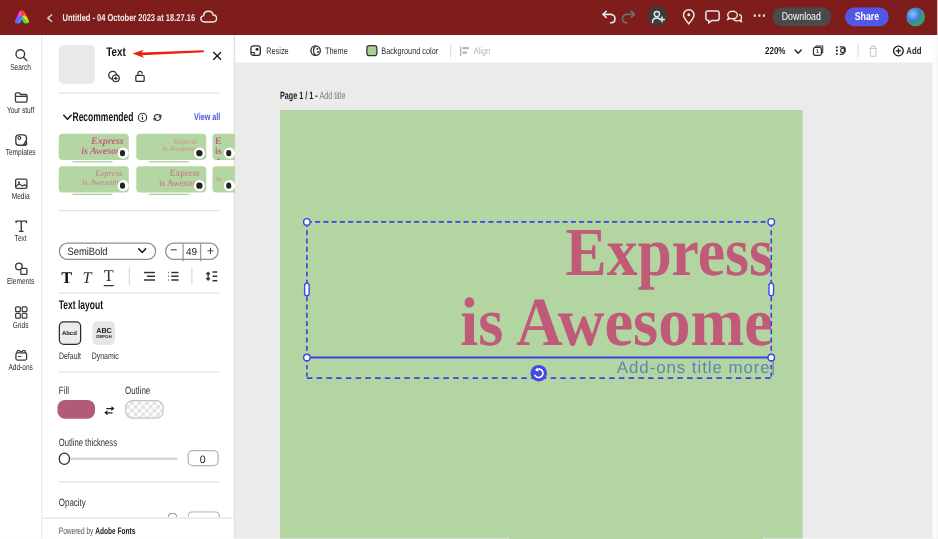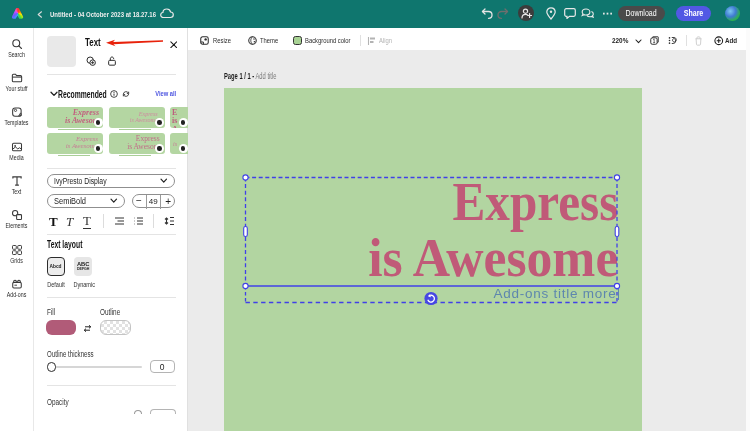--- a/index.html
+++ b/index.html
@@ -1,21 +1,21 @@
 <!DOCTYPE html>
 <html><head>
 <meta charset="utf-8">
 <style>
   * { margin:0; padding:0; box-sizing:border-box; }
   html,body { width:750px; height:431px; overflow:hidden; }
   body { font-family:"Liberation Sans", sans-serif; position:relative; background:#fff; }
   .abs { position:absolute; }
 
   
-  #topbar { left:0; top:0; width:750px; height:28px; background:#0f766e; }
+  #topbar { left:0; top:0; width:750px; height:28px; background:#7f1d1d; }
   #topbar .ttl { color:#ededed; font-size:8px; font-weight:bold; transform:scaleX(0.75); transform-origin:0 50%; white-space:nowrap; }
 
   
   #rail { left:0; top:28px; width:34px; height:403px; background:#fff; border-right:1px solid #e8e8e8; }
   .railitem { position:absolute; left:0; width:33px; text-align:center; color:#3a3a3a; }
   .railitem svg { display:block; margin:0 auto; }
   .railitem .lbl { font-size:7px; color:#2c2c2c; margin-top:1px; transform:scaleX(0.75); transform-origin:50% 50%; white-space:nowrap; }
 
   
   #panel { left:34px; top:28px; width:154px; height:403px; background:#fff; border-right:1px solid #e0e0e0; }
@@ -198,26 +198,20 @@
   </div>
   <div class="abs thumb" style="left:136px;top:105px;width:18px;border-radius:3px 0 0 3px">
     <div class="tt" style="font-style:italic;font-family:'Liberation Serif',serif;font-size:6px;color:#c77e96;text-align:left;padding:8px 0 0 3px">is</div>
   </div>
   <div class="cap" style="left:24px;top:100.5px"></div>
   <div class="cap" style="left:85px;top:100.5px"></div>
   <div class="cap" style="left:24px;top:126.5px"></div>
   <div class="cap" style="left:85px;top:126.5px"></div>
   <div class="hr" style="top:139.5px"></div>
 
-  <div class="abs ctrl" style="left:13px;top:146.4px;width:128px;height:13.5px">
-    <span style="margin-left:6px;font-size:8.5px;transform:scaleX(0.8);transform-origin:0 50%;white-space:nowrap">IvyPresto Display</span>
-    <svg class="chev" style="right:7px" width="7.5" height="5.5" viewBox="0 0 8 6">
-        <path d="M1 1.2 L4 4.4 L7 1.2" stroke="#222" stroke-width="1.3" fill="none" stroke-linecap="round" stroke-linejoin="round"></path>
-      </svg>
-  </div>
   <div class="abs ctrl" style="left:13px;top:166px;width:77.6px;height:13.7px">
     <span style="margin-left:6px;font-size:8.5px;transform:scaleX(0.88);transform-origin:0 50%;white-space:nowrap">SemiBold</span>
     <svg class="chev" style="right:6px" width="7.5" height="5.5" viewBox="0 0 8 6">
         <path d="M1 1.2 L4 4.4 L7 1.2" stroke="#222" stroke-width="1.3" fill="none" stroke-linecap="round" stroke-linejoin="round"></path>
       </svg>
   </div>
   <div class="abs ctrl" style="left:97.5px;top:166px;width:43px;height:13.7px">
     <div class="abs" style="left:0;top:0;width:14px;height:13.7px;border-right:1px solid #9a9a9a;text-align:center;line-height:12px;font-size:10px;color:#222">−</div>
     <div class="abs" style="left:14px;top:0;width:14.5px;height:13.7px;border-right:1px solid #9a9a9a;text-align:center;line-height:13.7px;font-size:8px;color:#222">49</div>
     <div class="abs" style="left:28.5px;top:0;width:14.5px;height:13.7px;text-align:center;line-height:13px;font-size:10px;color:#222">+</div>
@@ -264,20 +258,23 @@
   <div class="abs" style="left:13px;top:320.5px;font-size:8.5px;color:#333;transform:scaleX(0.72);transform-origin:0 50%;white-space:nowrap">Outline thickness</div>
   <div class="abs" style="left:13px;top:338.3px;width:95px;height:1.5px;background:#d6d6d6;border-radius:1px"></div>
   <div class="abs" style="left:12.5px;top:334px;width:9.5px;height:9.5px;background:#fff;border:1.6px solid #2c2c2c;border-radius:50%"></div>
   <div class="abs" style="left:115.6px;top:332.4px;width:25px;height:13px;border:1px solid #b4b4b4;border-radius:4px;text-align:center;line-height:12px;font-size:8.5px;color:#222">0</div>
   <div class="hr" style="top:357.2px"></div>
 
   <div class="abs" style="left:13px;top:369px;font-size:8.5px;color:#333;transform:scaleX(0.75);transform-origin:0 50%">Opacity</div>
   <div class="abs" style="left:100px;top:382px;width:8px;height:4px;border:1.5px solid #9a9a9a;border-bottom:none;border-radius:5px 5px 0 0"></div>
   <div class="abs" style="left:115.6px;top:381.2px;width:26px;height:5px;border:1px solid #b4b4b4;border-bottom:none;border-radius:4px 4px 0 0"></div>
 
+  <div class="abs" style="left:0;top:386.2px;width:153px;height:17px;background:#fff;border-top:1px solid #e4e4e4">
+    <div style="margin:5px 0 0 13px;font-size:7.5px;color:#555;transform:scaleX(0.7);transform-origin:0 50%;white-space:nowrap">Powered by <b style="color:#222">Adobe Fonts</b></div>
+  </div>
 </div>
 
 <div class="abs" id="canvasbar">
   <svg class="abs" style="left:12.4px;top:8.2px" width="9" height="9" viewBox="0 0 12 12">
       <rect x="1" y="1" width="10" height="10" rx="2.5" fill="none" stroke="#2c2c2c" stroke-width="1.4"></rect>
       <circle cx="7.5" cy="4.5" r="1.6" fill="#2c2c2c"></circle>
       <path d="M1 8 L4.5 8 L4.5 11" stroke="#2c2c2c" stroke-width="1.3" fill="none"></path>
     </svg>
   <div class="abs cbl" style="left:25px">Resize</div>
   <svg class="abs" style="left:60px;top:8.2px" width="9" height="9" viewBox="0 0 12 12">

